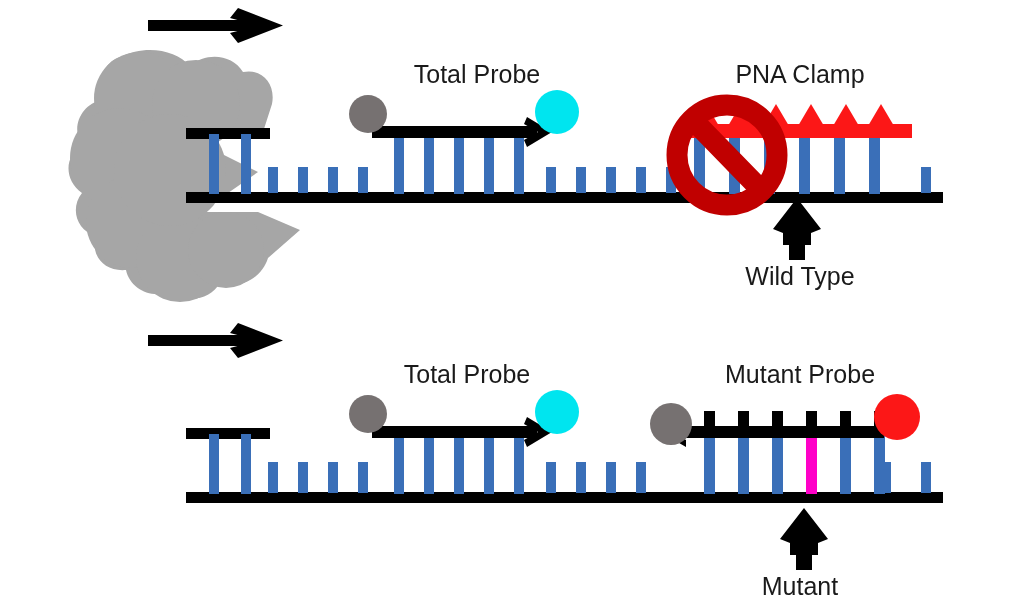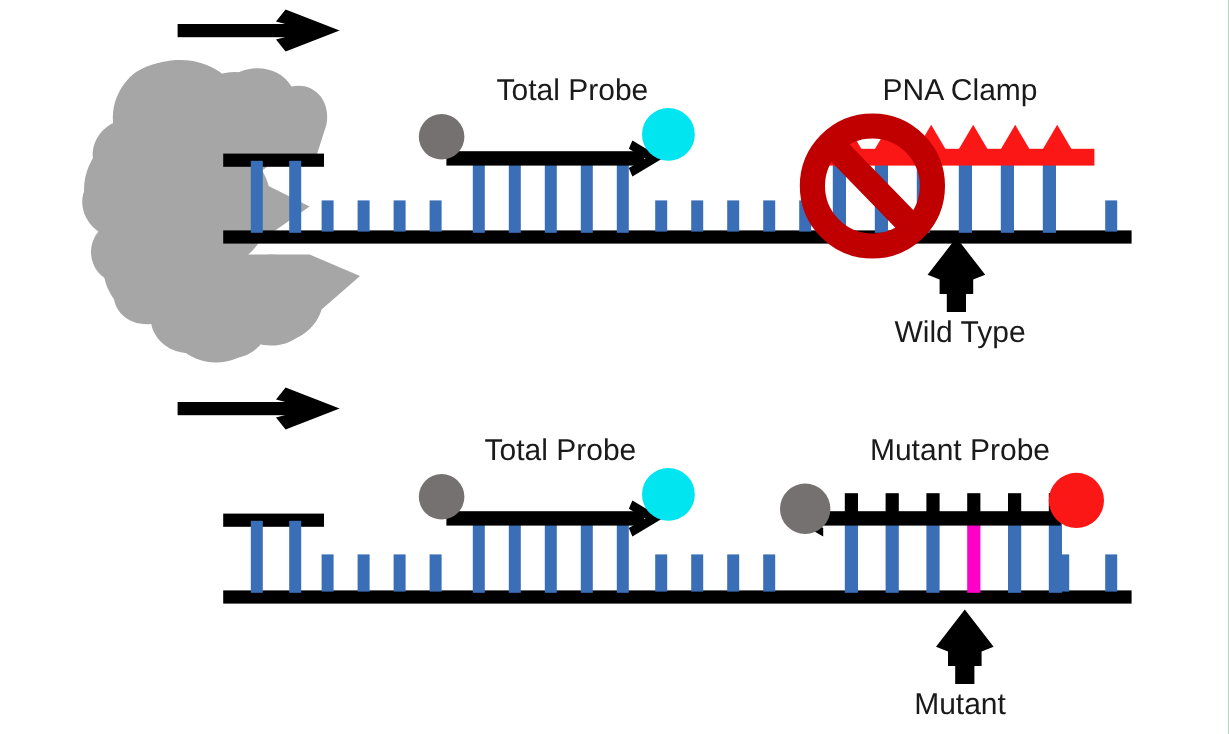--- a/index.html
+++ b/index.html
@@ -8,21 +8,21 @@
     padding: 0;
     background: #ffffff;
   }
   body {
     font-family: "Liberation Sans", sans-serif;
   }
   #stage {
     position: relative;
     width: 1024px;
     height: 612px;
-    background: #15803d;
+    background: #fdba74;
     overflow: hidden;
   }
   #stage svg {
     display: block;
   }
   .dlabel {
     font-family: "Liberation Sans", sans-serif;
     font-size: 25px;
     fill: #1a1a1a;
     text-anchor: middle;

